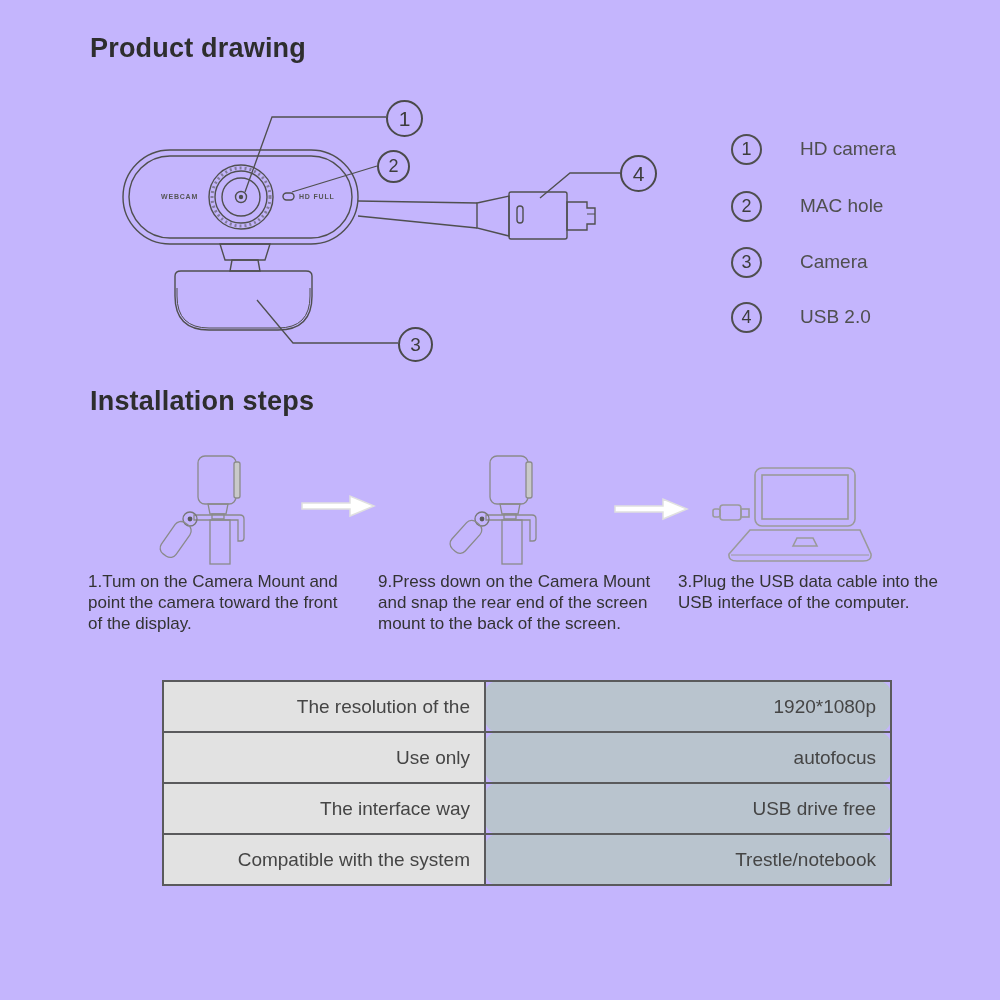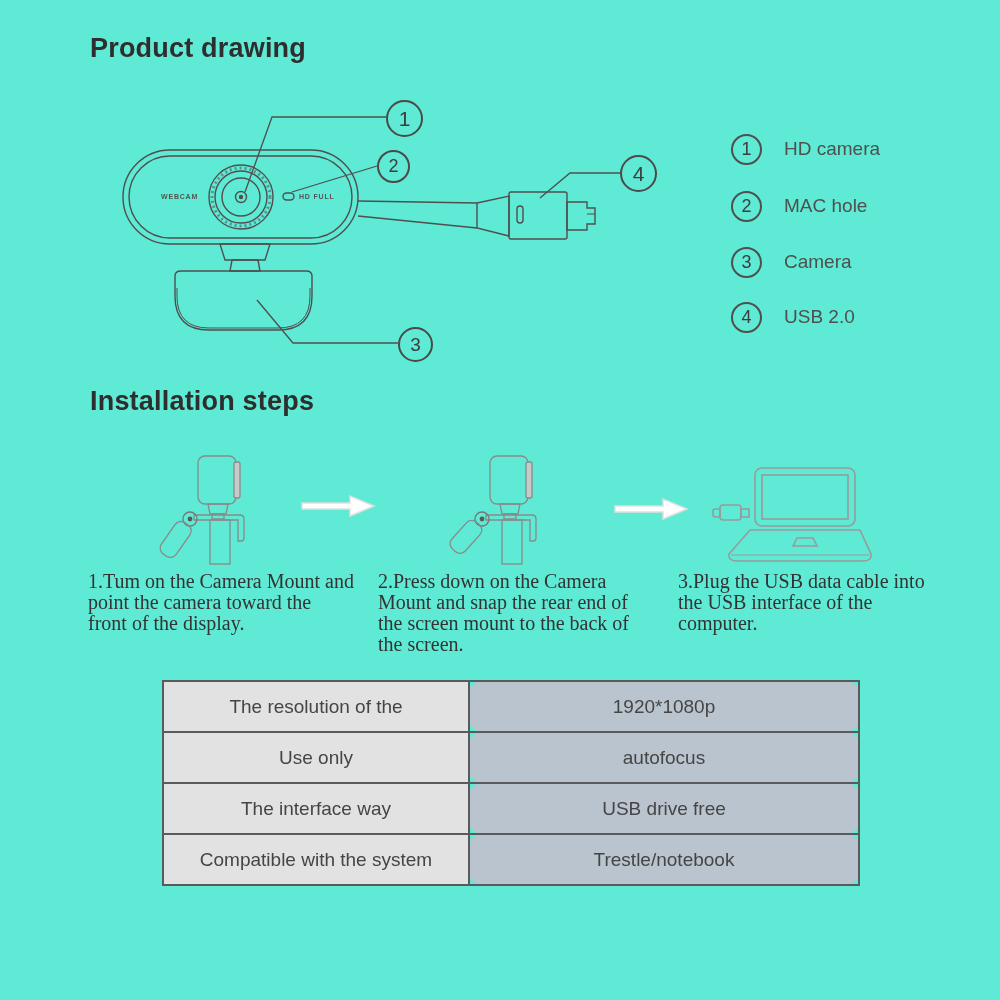--- a/index.html
+++ b/index.html
@@ -1,17 +1,17 @@
 <!DOCTYPE html>
 <html><head>
 <meta charset="utf-8">
 <style>
   html,body{margin:0;padding:0;background:#ffffff;}
   #page{
-    position:relative;width:1000px;height:1000px;background:#5eead4;overflow:hidden;
+    position:relative;width:1000px;height:1000px;background:#c4b5fd;overflow:hidden;
     font-family:"Liberation Sans",sans-serif;
   }
   .abs{position:absolute;}
   .heading{
     font-size:27px;font-weight:700;color:#2e2e2e;letter-spacing:0.2px;
   }
   svg{display:block;}
   .lineart{stroke:#4f4f4f;stroke-width:1.4;fill:none;}
   
   .callout{
@@ -28,32 +28,32 @@
   }
   
   .legend-row{
     position:absolute;left:731px;display:flex;align-items:center;gap:22px;height:30px;
   }
   .legend-circle{
     width:27px;height:27px;border:2px solid #4f4f4f;border-radius:50%;
     display:flex;align-items:center;justify-content:center;
     font-size:18px;color:#3d3d3d;flex:0 0 auto;
   }
-  .legend-label{font-size:19px;color:#4f4f4f;}
+  .legend-label{font-size:19px;color:#4f4f4f;margin-left:16px;}
   
   .step-text{
-    position:absolute;top:571px;font-size:20px;line-height:21px;color:#333;font-family:Liberation Serif, serif;
+    position:absolute;top:571px;font-size:17px;line-height:21px;color:#333;
   }
   
   .spec{
     position:absolute;left:162px;top:680px;border-collapse:collapse;table-layout:fixed;
   }
   .spec td{
-    border:2px solid #5a5a5c;height:49px;text-align:center;vertical-align:middle;
-    font-size:19px;color:#454545;padding:0 6px;
+    border:2px solid #5a5a5c;height:49px;text-align:right;vertical-align:middle;
+    font-size:19px;color:#454545;padding:0 14px;
   }
   .spec td.k{width:292px;background:#e2e2e2;}
   .spec td.v{width:376px;background:#b9c4ce;border-radius:13px;}
 </style>
 </head>
 <body>
 
 <div id="page">
 
   <div class="abs heading" style="left:90px;top:33px;">Product drawing</div>
@@ -177,21 +177,21 @@
       <path d="M26,93 H164" stroke-width="1"></path>
       <g>
         <rect x="8" y="47" width="7" height="8" rx="2"></rect>
         <rect x="15" y="43" width="21" height="15" rx="3"></rect>
         <rect x="36" y="47" width="8" height="8"></rect>
       </g>
     </g>
   </svg>
 
   <div class="step-text" style="left:88px;width:266px;">1.Tum on the Camera Mount and point the camera toward the front of the display.</div>
-  <div class="step-text" style="left:378px;width:274px;">2.Press down on the Camera Mount and snap the rear end of the screen mount to the back of the screen.</div>
+  <div class="step-text" style="left:378px;width:274px;">9.Press down on the Camera Mount and snap the rear end of the screen mount to the back of the screen.</div>
   <div class="step-text" style="left:678px;width:260px;">3.Plug the USB data cable into the USB interface of the computer.</div>
 
   <table class="spec">
     <tbody>
       <tr>
         <td class="k">The resolution of the</td>
         <td class="v">1920*1080p</td>
       </tr>
       <tr>
         <td class="k">Use only</td>

